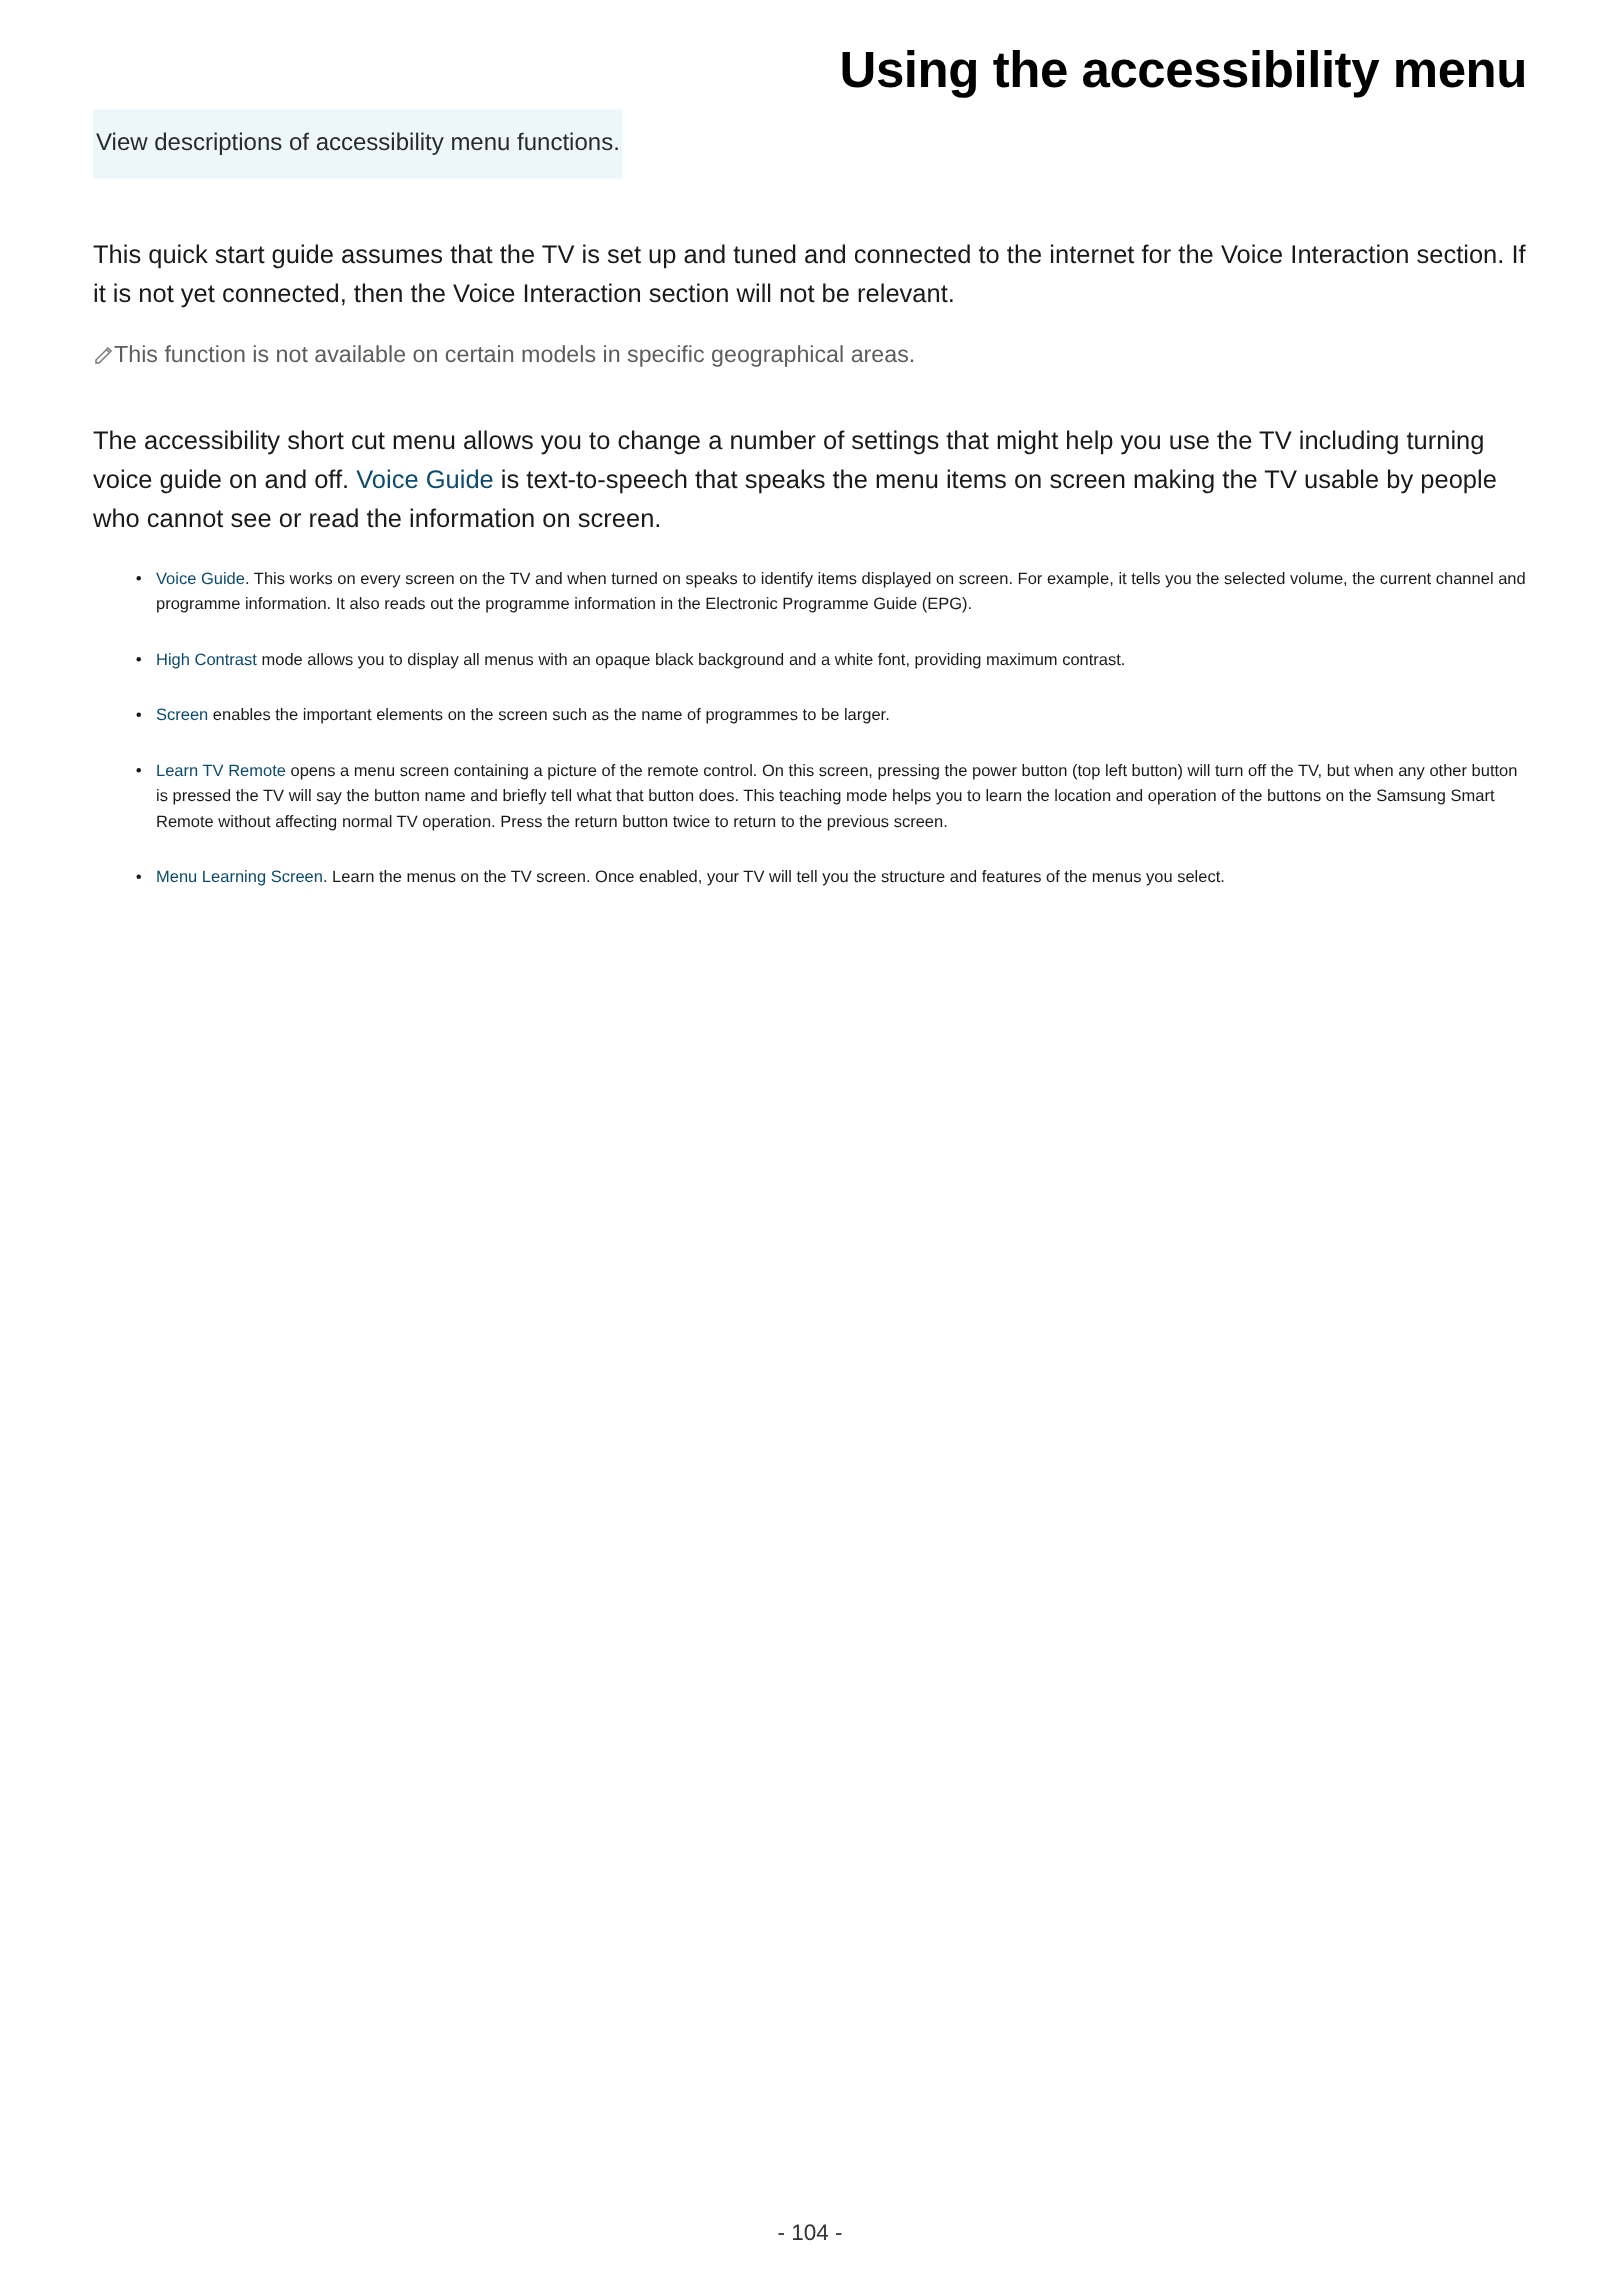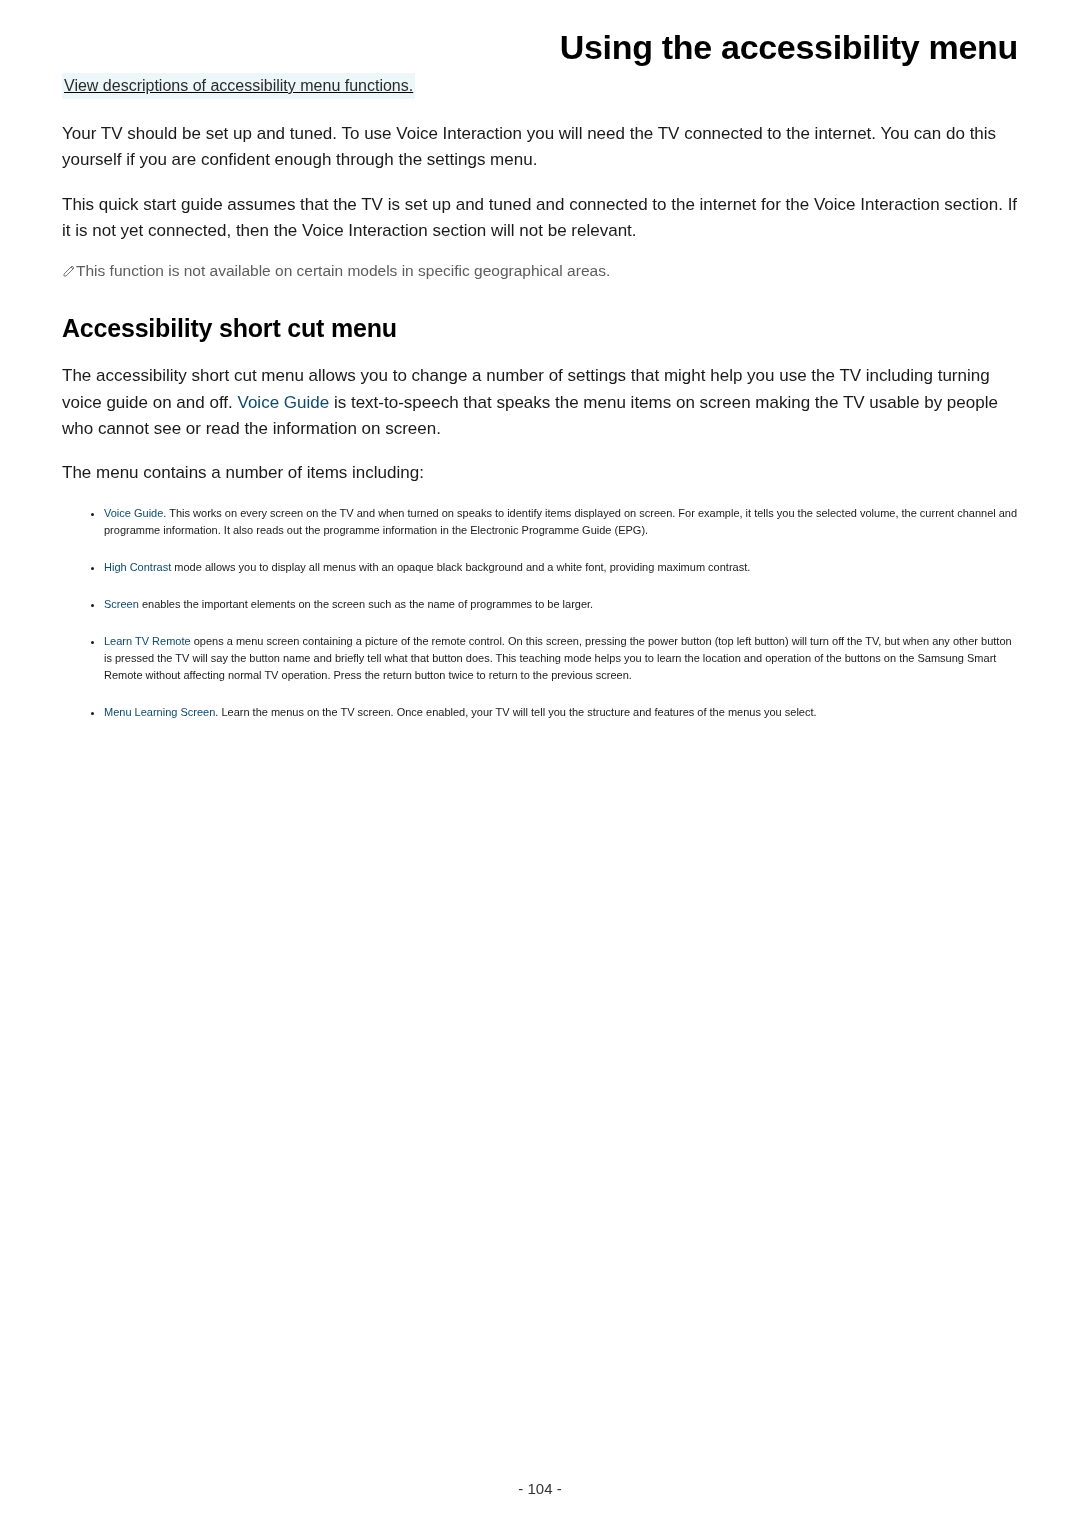--- a/index.html
+++ b/index.html
@@ -19,23 +19,22 @@
   h1 {
     font-size: 34px;
     font-weight: 600;
     margin: 0 0 6px 0;
     letter-spacing: -0.3px;
     text-align: right;
   }
   .subtitle-wrap {
     display: inline-block;
     background: #edf7f9;
-    padding: 4px 2px;
-    margin-bottom: 22px;
-    text-decoration: underline;
+    padding: 14px 2px;
+    margin-bottom: 38px;
   }
   .subtitle {
     font-size: 16px;
     color: #2a2a2a;
   }
   p.body {
     font-size: 17px;
     line-height: 1.55;
     margin: 0 0 18px 0;
     color: #1a1a1a;
@@ -86,39 +85,36 @@
 </head>
 <body>
 
 <div class="page">
   <h1>Using the accessibility menu</h1>
 
   <div class="subtitle-wrap">
     <span class="subtitle">View descriptions of accessibility menu functions.</span>
   </div>
 
-  <p class="body">Your TV should be set up and tuned. To use Voice Interaction you will need the TV connected to the internet. You can do this yourself if you are confident enough through the settings menu.</p>
   <p class="body">This quick start guide assumes that the TV is set up and tuned and connected to the internet for the Voice Interaction section. If it is not yet connected, then the Voice Interaction section will not be relevant.</p>
 
   <div class="note-row">
     <span class="note-icon">
       <svg width="14" height="14" viewBox="0 0 14 14">
         <path d="M2 12 L2 10 L9 3 L11 5 L4 12 Z M10 2 L12 4 L11 5 L9 3 Z" fill="none" stroke="#7a7a7a" stroke-width="1"></path>
       </svg>
     </span>
     <span class="note-text">This function is not available on certain models in specific geographical areas.</span>
   </div>
 
-  <h2>Accessibility short cut menu</h2>
 
   <p class="body">
     <span>The accessibility short cut menu allows you to change a number of settings that might help you use the TV including turning voice guide on and off. </span><span class="feature">Voice Guide</span><span> is text-to-speech that speaks the menu items on screen making the TV usable by people who cannot see or read the information on screen.</span>
   </p>
 
-  <p class="body">The menu contains a number of items including:</p>
 
   <ul class="items">
     <li>
       <span class="feature">Voice Guide</span><span>. This works on every screen on the TV and when turned on speaks to identify items displayed on screen. For example, it tells you the selected volume, the current channel and programme information. It also reads out the programme information in the Electronic Programme Guide (EPG).</span>
     </li>
     <li>
       <span class="feature">High Contrast</span><span> mode allows you to display all menus with an opaque black background and a white font, providing maximum contrast.</span>
     </li>
     <li>
       <span class="feature">Screen</span><span> enables the important elements on the screen such as the name of programmes to be larger.</span>

